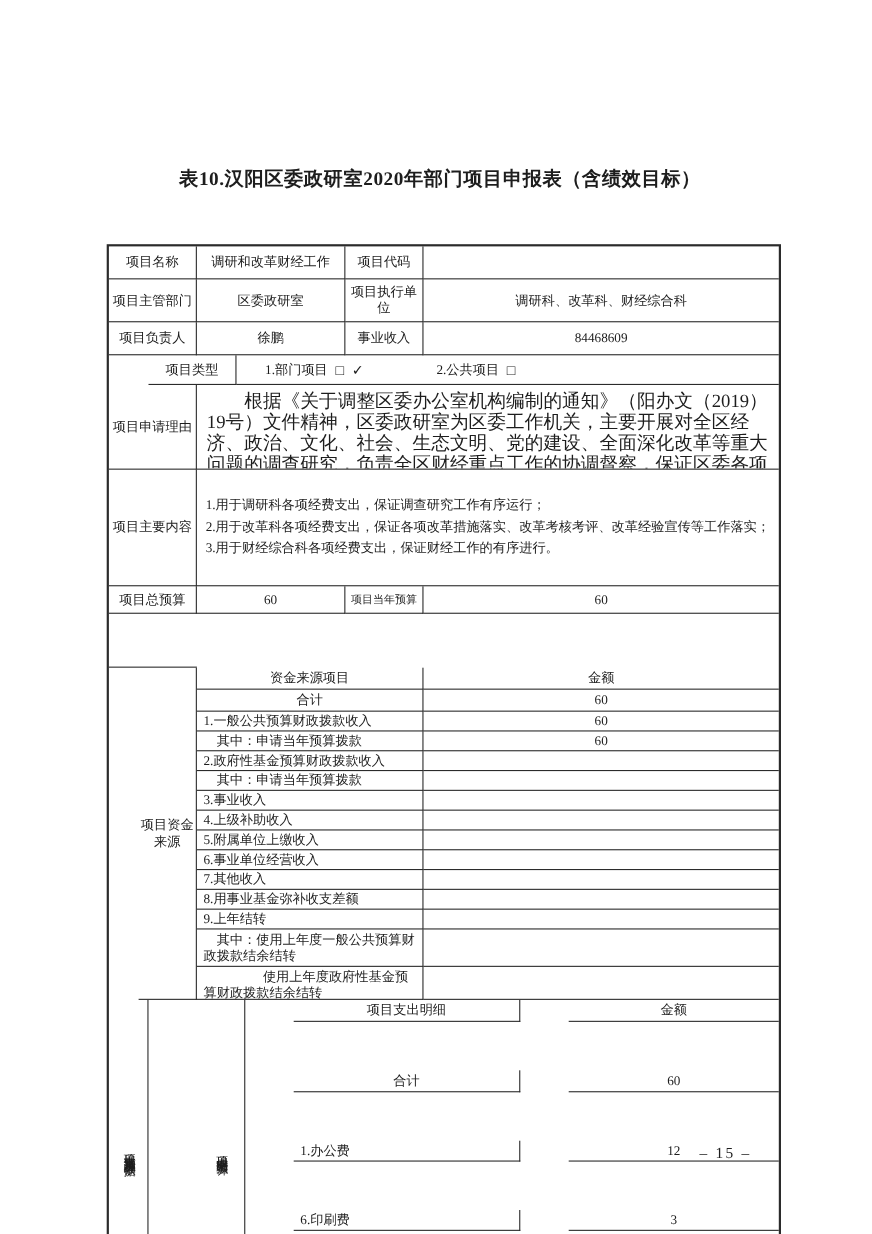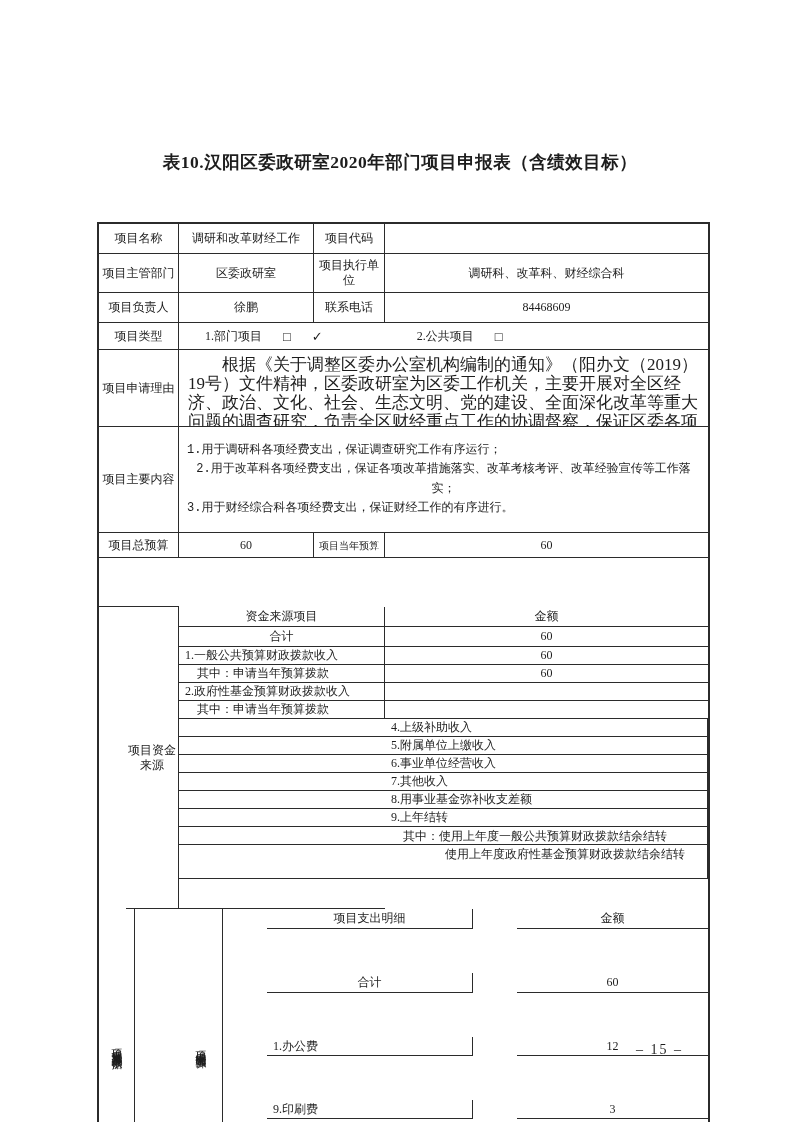--- a/index.html
+++ b/index.html
@@ -24,36 +24,36 @@
     font-size:12px; text-align:center; overflow:hidden; box-sizing:border-box;
     line-height:15px;
   }
   .noR { border-right:none; }
   .noB { border-bottom:none; }
   .al { justify-content:flex-start; text-align:left; padding-left:6px; }
   .blk { display:block; text-align:left; }
   .small { font-size:10px; }
   
   .secA { grid-template-columns:80px 135px 71px auto; grid-template-rows:30px 39px 30px;border-radius:24px; }
-  .secB { grid-template-columns:80px auto; grid-template-rows:27px; }
+  .secB { grid-template-columns:80px auto; grid-template-rows:27px;margin-left:36px; }
   .secC { grid-template-columns:80px auto; grid-template-rows:77px; }
   .secD { grid-template-columns:80px auto; grid-template-rows:106px; }
   .secE { grid-template-columns:80px 135px 71px auto; grid-template-rows:25px; }
   .secF { grid-template-columns:80px auto; grid-template-rows:49px; }
   .secG { grid-template-columns:80px 206px auto;
           grid-template-rows:20px 20px 18px 18px 18px 18px 18px 18px 18px 18px 18px 18px 18px 34px 30px; }
   .secH { grid-template-columns:36px 44px 206px auto; grid-template-rows:20px 20px 19px 19px 19px;gap:44px; }
   .span-label { grid-column:1;margin-left:27px; }
   .reason-text {
     padding:5px 9px; text-indent:2em; line-height:19px; font-size:17px;
     align-items:flex-start;
   }
   .content-cell { flex-direction:column; align-items:flex-start; justify-content:center; padding:0 8px; }
-  .content-cell div { line-height:19.5px;font-family:Liberation Mono, monospace; }
-  .type-cell { justify-content:flex-start; padding-left:26px; gap:21px; }
+  .content-cell div { line-height:19.5px; }
+  .type-cell { justify-content:flex-start; padding-left:26px; gap:7px; }
   .type-gap { display:inline-block; width:52px; }
   .chkbox { font-size:13px; }
   .chk { font-size:13px; }
   .ind1 { padding-left:18px; }
   .wrap2 {
     display:block; text-align:left; padding:2px 4px 0 6px;
     line-height:15px; text-indent:1em;
   }
   .wrap2b {
     display:block; text-align:left; padding:2px 4px 0 6px;
@@ -83,21 +83,21 @@
       <div class="cell">项目代码</div>
       <div class="cell noR"></div>
 
       <div class="cell">项目主管部门</div>
       <div class="cell">区委政研室</div>
       <div class="cell">项目执行单位</div>
       <div class="cell noR">调研科、改革科、财经综合科</div>
 
       <div class="cell">项目负责人</div>
       <div class="cell">徐鹏</div>
-      <div class="cell">联系电话</div>
+      <div class="cell">事业收入</div>
       <div class="cell noR">84468609</div>
     </div>
 
     <div class="sec secB">
       <div class="cell">项目类型</div>
       <div class="cell noR type-cell">
         <span>1.部门项目</span>
         <span class="chkbox">□</span>
         <span class="chk">✓</span>
         <span class="type-gap"></span>
@@ -145,20 +145,21 @@
 
       <div class="cell al ind1">其中：申请当年预算拨款</div>
       <div class="cell noR">60</div>
 
       <div class="cell al">2.政府性基金预算财政拨款收入</div>
       <div class="cell noR"></div>
 
       <div class="cell al ind1">其中：申请当年预算拨款</div>
       <div class="cell noR"></div>
 
+      <div class="cell al">3.事业收入</div>
       <div class="cell noR"></div>
 
       <div class="cell al">4.上级补助收入</div>
       <div class="cell noR"></div>
 
       <div class="cell al">5.附属单位上缴收入</div>
       <div class="cell noR"></div>
 
       <div class="cell al">6.事业单位经营收入</div>
       <div class="cell noR"></div>
@@ -185,21 +186,21 @@
 
       <div class="cell">项目支出明细</div>
       <div class="cell noR">金额</div>
 
       <div class="cell">合计</div>
       <div class="cell noR">60</div>
 
       <div class="cell al">1.办公费</div>
       <div class="cell noR">12</div>
 
-      <div class="cell al">9.印刷费</div>
+      <div class="cell al">6.印刷费</div>
       <div class="cell noR">3</div>
 
       <div class="cell al noB">3.培训费</div>
       <div class="cell noR noB">3</div>
     </div>
 
   </div>
 
   <div class="pageno">– 15 –</div>
 

